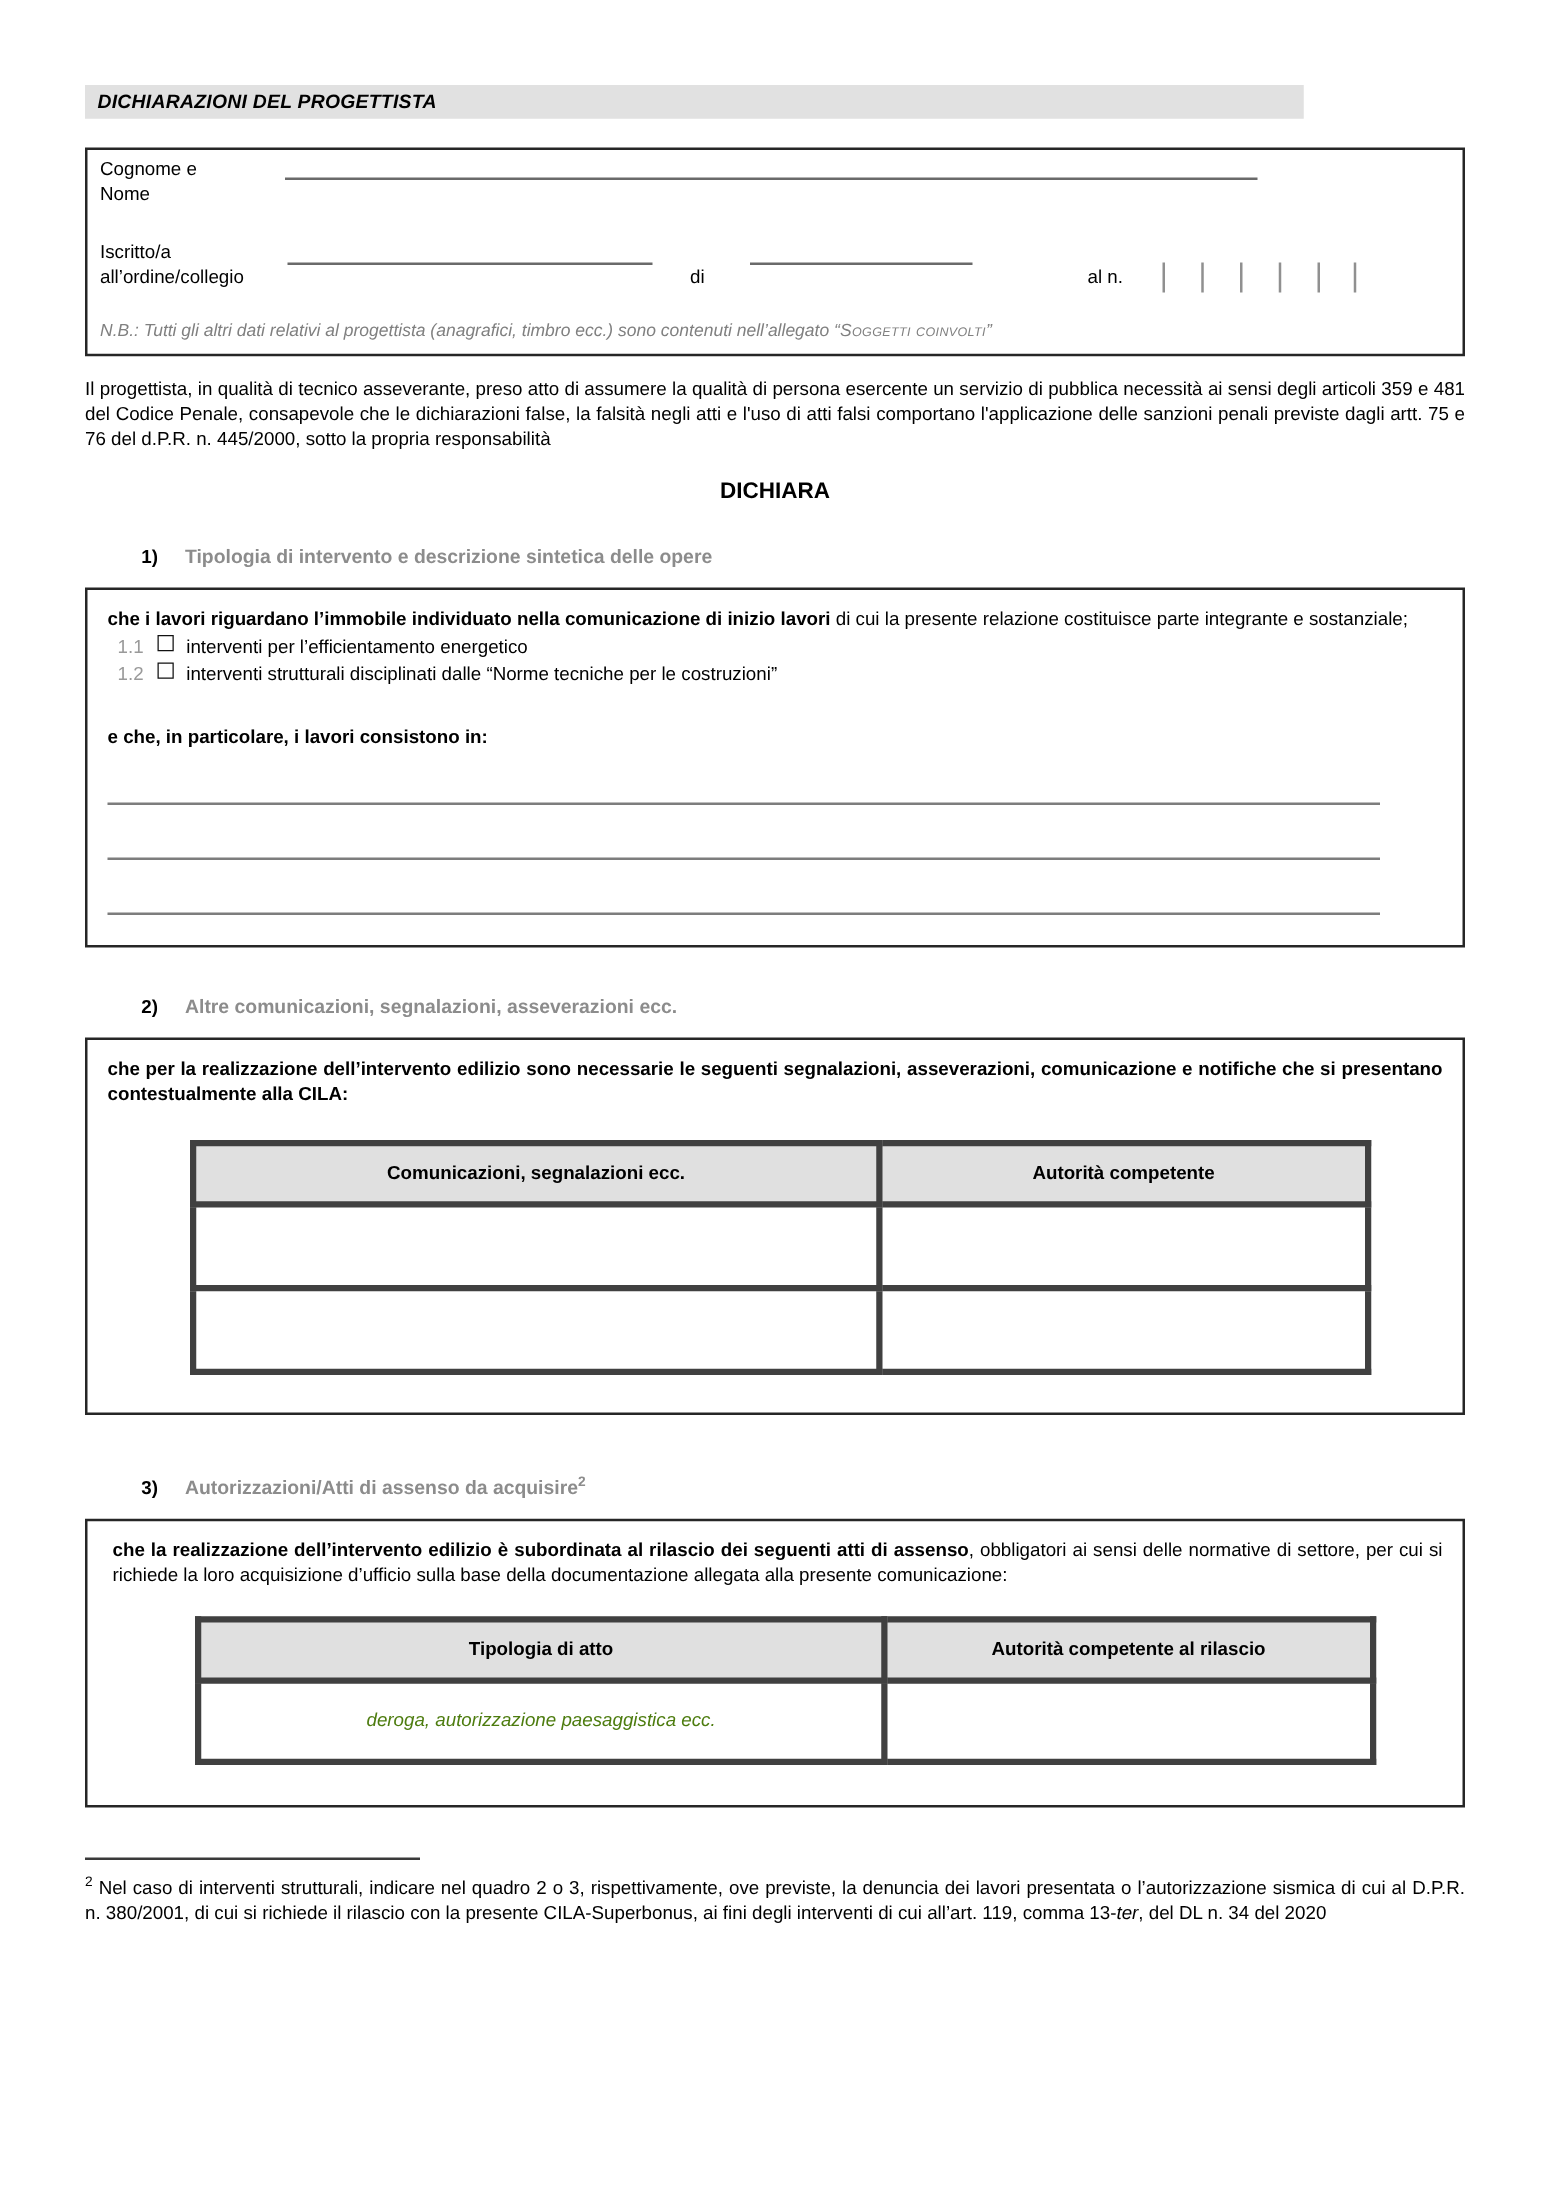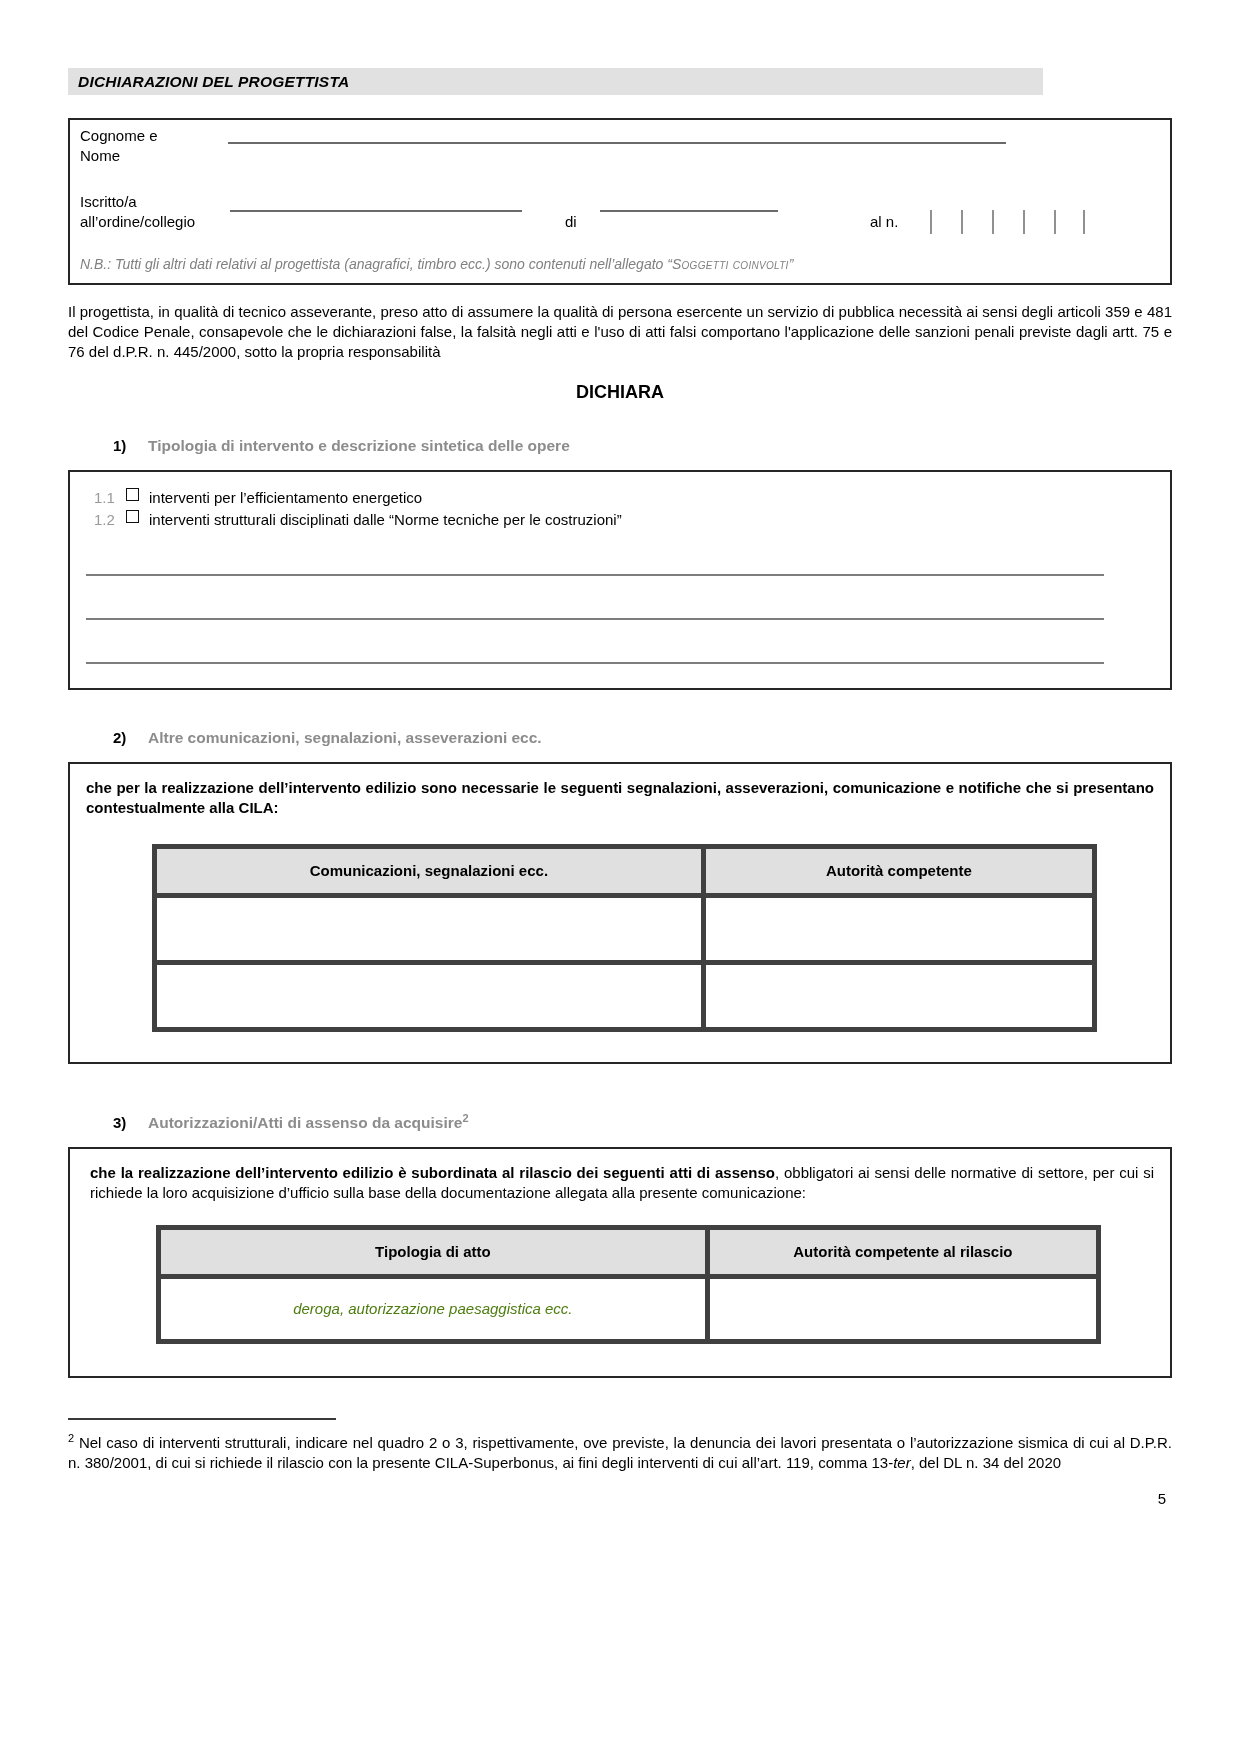--- a/index.html
+++ b/index.html
@@ -80,21 +80,21 @@
     </div>
 
     <div class="boxA">
       <span class="lblA" style="top:6px">Cognome e</span>
       <span class="lblA" style="top:26px">Nome</span>
       <div class="fill-line" style="left:158px;top:22px;width:778px;"></div>
 
       <span class="lblA" style="top:72px">Iscritto/a</span>
       <span class="lblA" style="top:92px">all’ordine/collegio</span>
       <div class="fill-line" style="left:160px;top:90px;width:292px;"></div>
-      <span class="inline-lbl" style="left:495px;top:92px;">di</span>
+      <span class="inline-lbl" style="left:482px;top:92px;">di</span>
       <div class="fill-line" style="left:530px;top:90px;width:178px;"></div>
       <span class="inline-lbl" style="left:800px;top:92px;">al n.</span>
       <div class="comb" style="left:860px;top:90px;">
         <div class="comb-cell"></div>
         <div class="comb-cell"></div>
         <div class="comb-cell"></div>
         <div class="comb-cell"></div>
         <div class="comb-cell"></div>
       </div>
 
@@ -104,34 +104,36 @@
     <p class="intro">Il progettista, in qualità di tecnico asseverante, preso atto di assumere la qualità di persona esercente un servizio di pubblica necessità ai sensi degli articoli 359 e 481 del Codice Penale, consapevole che le dichiarazioni false, la falsità negli atti e l'uso di atti falsi comportano l'applicazione delle sanzioni penali previste dagli artt. 75 e 76 del d.P.R. n. 445/2000, sotto la propria responsabilità</p>
 
     <div class="dichiara">DICHIARA</div>
 
     <div class="sec-heading" style="margin-top:34px;">
       <span class="sec-num">1)</span>
       <span class="sec-title">Tipologia di intervento e descrizione sintetica delle opere</span>
     </div>
 
     <div class="obox">
+      <p class="just"><b>che i lavori riguardano l’immobile individuato nella comunicazione di inizio lavori</b><span> di cui la presente relazione costituisce parte integrante e sostanziale;</span></p>
 
       <div class="chk-list">
         <div class="chk-row">
           <span class="chk-num">1.1</span>
           <span class="chk-box"></span>
           <span>interventi per l’efficientamento energetico</span>
         </div>
         <div class="chk-row">
           <span class="chk-num">1.2</span>
           <span class="chk-box"></span>
           <span>interventi strutturali disciplinati dalle “Norme tecniche per le costruzioni”</span>
         </div>
       </div>
 
+      <p class="works-intro">e che, in particolare, i lavori consistono in:</p>
       <div class="write-line"></div>
       <div class="write-line"></div>
       <div class="write-line"></div>
     </div>
 
     <div class="sec-heading" style="margin-top:38px;">
       <span class="sec-num">2)</span>
       <span class="sec-title">Altre comunicazioni, segnalazioni, asseverazioni ecc.</span>
     </div>
 

